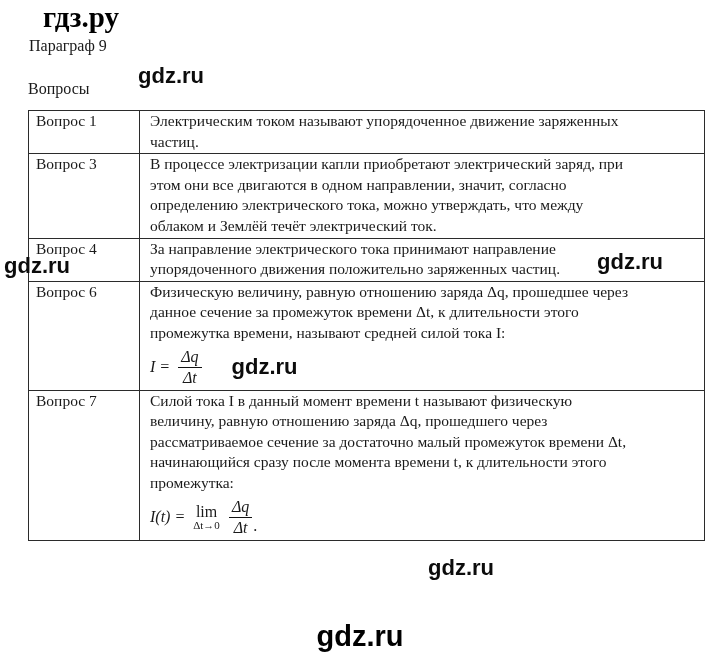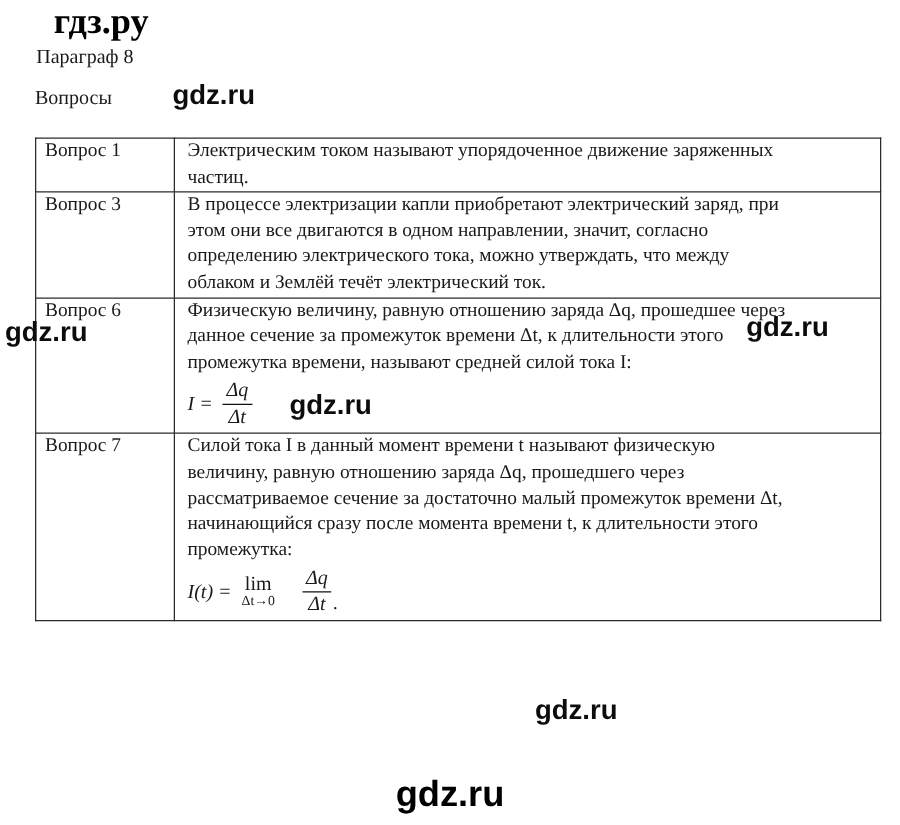--- a/index.html
+++ b/index.html
@@ -27,21 +27,21 @@
     margin-left: 43px;
   }
   .para-label {
     position: absolute;
     top: 37px;
     left: 29px;
     font-size: 16px;
   }
   .section-label {
     position: absolute;
-    top: 70px;
+    top: 80px;
     left: 28px;
     font-size: 16px;
   }
   .wm {
     position: absolute;
     font-family: "Liberation Sans", sans-serif;
     font-weight: bold;
     font-size: 22px;
     color: #0c0c0c;
     z-index: 5;
@@ -93,21 +93,21 @@
   }
   .frac .den {
     display: block;
     padding: 1px 3px 0 3px;
     font-style: italic;
     line-height: 18px;
   }
   .lim-block {
     display: inline-block;
     text-align: center;
-    margin-right: 22px;
+    margin-right: 9px;
   }
   .lim-main { display: block; line-height: 16px; }
   .lim-sub  { display: block; font-size: 11px; line-height: 11px; }
   .f-suffix { align-self: flex-end; margin-left: 1px; }
   .wm-inline {
     font-family: "Liberation Sans", sans-serif;
     font-weight: bold;
     font-size: 22px;
     font-style: normal;
     color: #0c0c0c;
@@ -123,21 +123,21 @@
     font-weight: bold;
     font-size: 29px;
     color: #000;
   }
 </style>
 </head>
 <body>
 
 <div class="page-title">гдз.ру</div>
 
-<div class="para-label">Параграф 8</div>
+<div class="para-label">Параграф 9</div>
 <div class="section-label">Вопросы</div>
 
 <div class="wm wm-top">gdz.ru</div>
 <div class="wm wm-left">gdz.ru</div>
 <div class="wm wm-right">gdz.ru</div>
 <div class="wm wm-row7">gdz.ru</div>
 
 <table class="qa-table">
   <tbody>
     <tr>
@@ -147,20 +147,27 @@
 частиц.</span>
       </td>
     </tr>
     <tr>
       <td class="q-cell">Вопрос 3</td>
       <td class="a-cell">
         <span class="answer-text">В процессе электризации капли приобретают электрический заряд, при
 этом они все двигаются в одном направлении, значит, согласно
 определению электрического тока, можно утверждать, что между
 облаком и Землёй течёт электрический ток.</span>
+      </td>
+    </tr>
+    <tr>
+      <td class="q-cell">Вопрос 4</td>
+      <td class="a-cell">
+        <span class="answer-text">За направление электрического тока принимают направление
+упорядоченного движения положительно заряженных частиц.</span>
       </td>
     </tr>
     <tr>
       <td class="q-cell">Вопрос 6</td>
       <td class="a-cell cell-relative">
         <span class="answer-text">Физическую величину, равную отношению заряда Δq, прошедшее через
 данное сечение за промежуток времени Δt, к длительности этого
 промежутка времени, называют средней силой тока I:</span>
         <div class="formula">
           <span class="f-lhs">I =</span>

